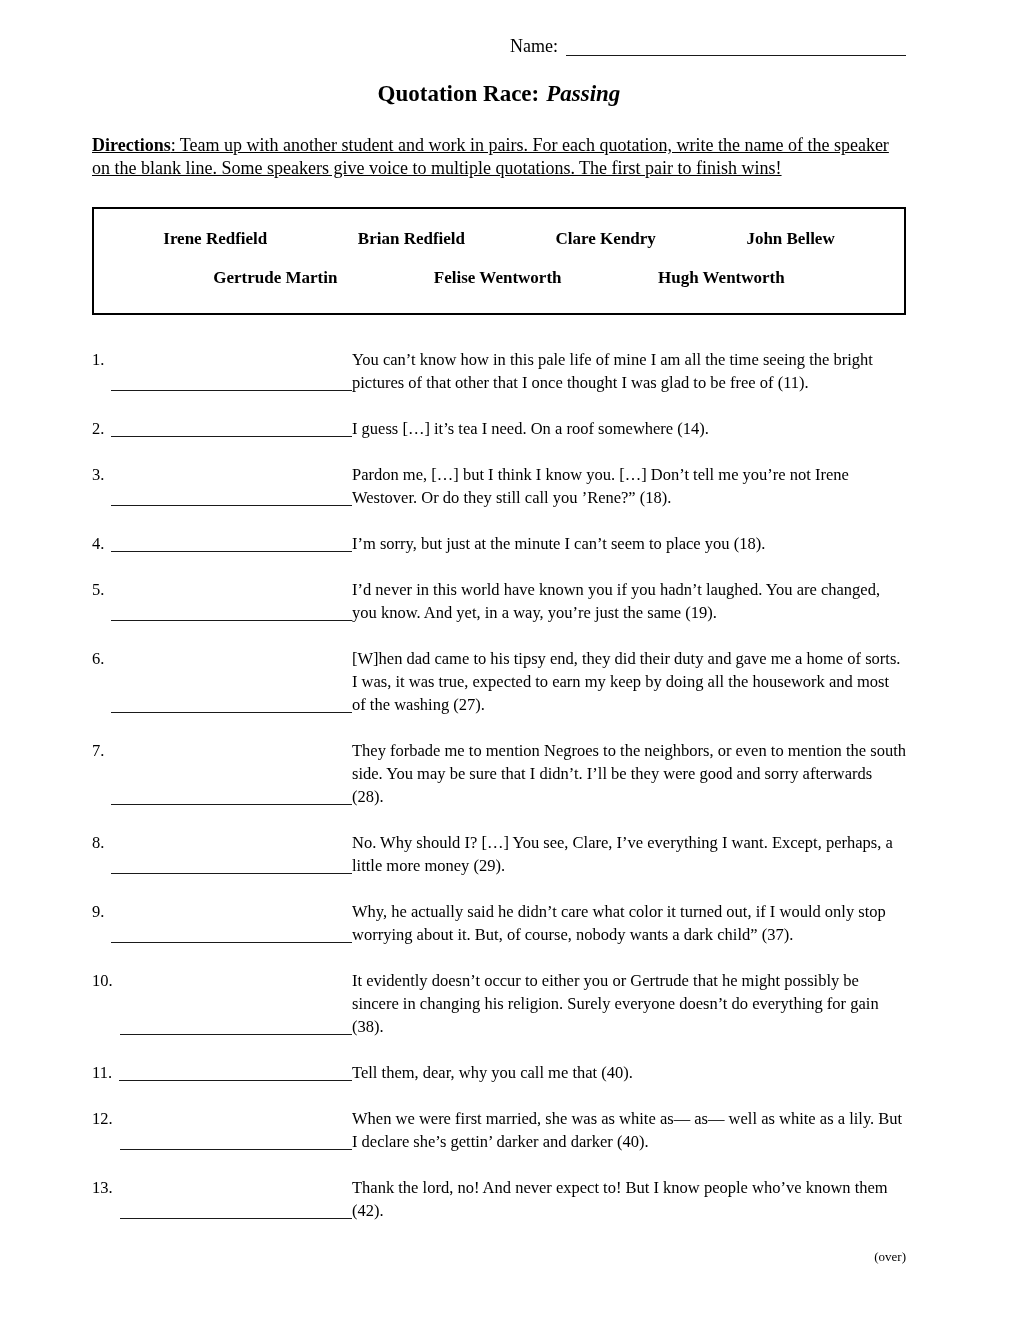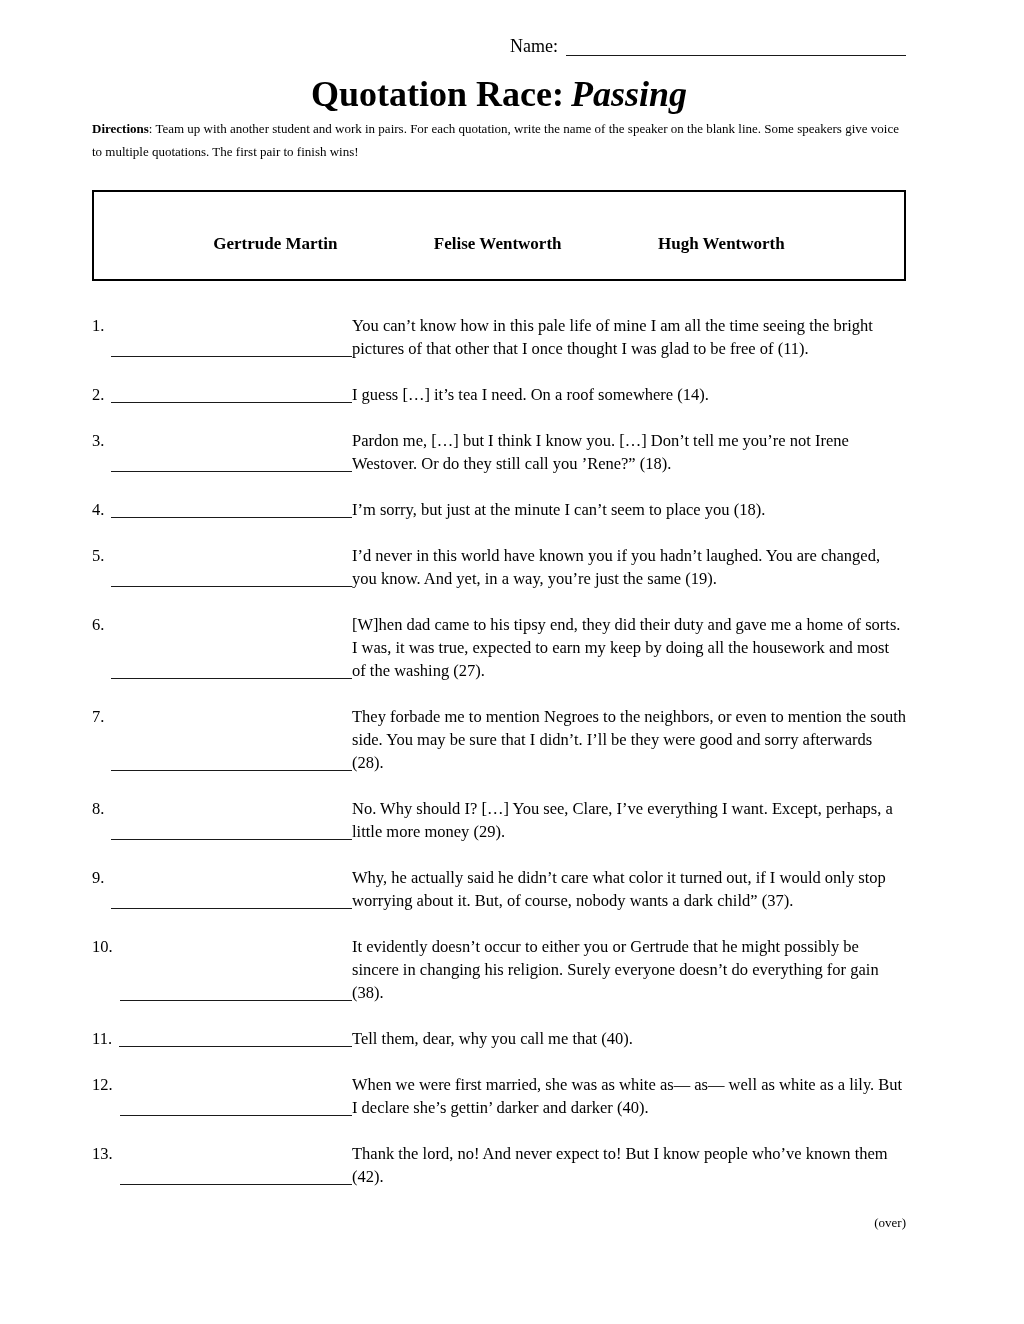--- a/index.html
+++ b/index.html
@@ -31,47 +31,48 @@
   .name-line {
     flex: 1;
     margin-left: 8px;
     margin-bottom: 2px;
     border-bottom: 1.6px solid #1a1a1a;
   }
   
   .title {
     margin-top: 21px;
     text-align: center;
-    font-size: 36px;
+    font-size: 23px;
     font-weight: bold;
     line-height: 30px;
   }
   .title .book { font-style: italic; margin-left: 7px; }
   
   .directions {
-    margin-top: 8px;
-    font-size: 13px;
-    line-height: 23px;
+    margin-top: 25px;
+    font-size: 18px;
+    line-height: 23px;
+    text-decoration: underline;
   }
   .directions .dir-label { font-weight: bold; }
   
   .name-bank {
     margin-top: 27px;
     border: 2.5px solid #000000;
     padding: 18px 0 24px 0;
   }
   .bank-row {
     display: flex;
     justify-content: space-around;
     font-weight: bold;
     font-size: 17px;
     line-height: 23px;
   }
   .bank-row.row1 { padding: 0 24px; }
-  .bank-row.row2 { padding: 0 71px; margin-top: 22px; text-align: center; }
+  .bank-row.row2 { padding: 0 71px; margin-top: 16px; text-align: center; }
   
   .questions {
     margin-top: 33px;
     font-size: 16.5px;
     line-height: 23px;
   }
   .q-row {
     display: flex;
     margin-bottom: 23px;
   }
@@ -108,20 +109,26 @@
 
   <div class="title">
     <span>Quotation Race:</span><span class="book">Passing</span>
   </div>
 
   <div class="directions">
     <span class="dir-label">Directions</span><span>: Team up with another student and work in pairs. For each quotation, write the name of the speaker on the blank line. Some speakers give voice to multiple quotations. The first pair to finish wins!</span>
   </div>
 
   <div class="name-bank">
+    <div class="bank-row row1">
+      <span>Irene Redfield</span>
+      <span>Brian Redfield</span>
+      <span>Clare Kendry</span>
+      <span>John Bellew</span>
+    </div>
     <div class="bank-row row2">
       <span>Gertrude Martin</span>
       <span>Felise Wentworth</span>
       <span>Hugh Wentworth</span>
     </div>
   </div>
 
   <div class="questions">
 
     <div class="q-row">

